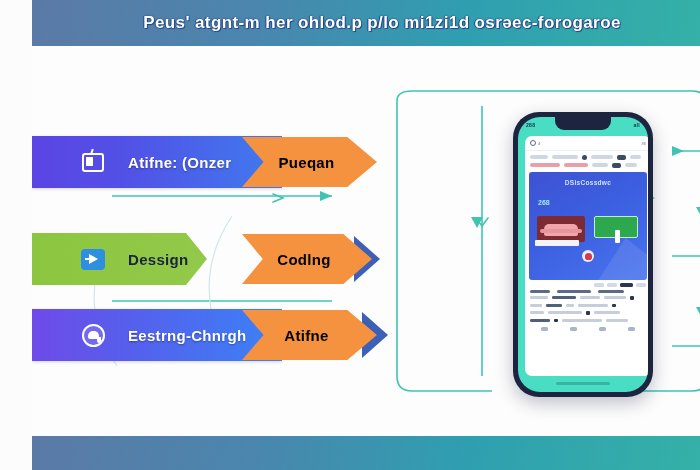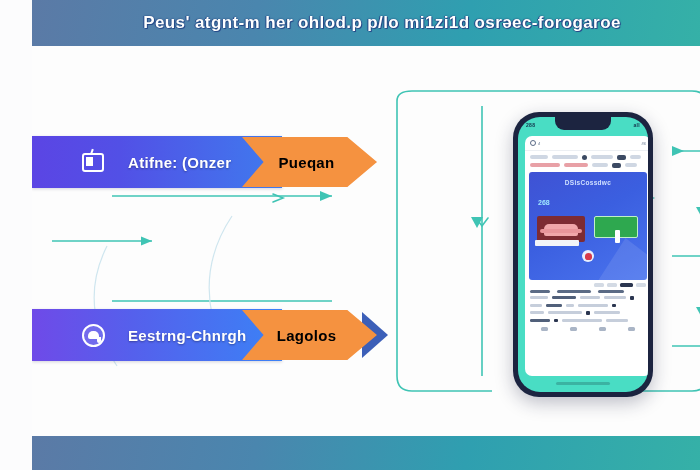--- a/index.html
+++ b/index.html
@@ -287,31 +287,43 @@
         <span class="bar-icon">
             <span class="icon-box"></span>
           </span>
         <span class="bar-label">Atifne: (Onzer</span>
       </div>
       <div class="chev chev-1">
         <span class="chev-label">Pueqan</span>
       </div>
     </div>
 
+    <div class="row row-2">
+      <div class="wedge" style="left:322px; top:3px;"></div>
+      <div class="bar bar-2">
+        <span class="bar-icon">
+            <span class="icon-blue"></span>
+          </span>
+        <span class="bar-label bar-label-dark">Dessign</span>
+      </div>
+      <div class="chev chev-2">
+        <span class="chev-label">Codlng</span>
+      </div>
+    </div>
 
     <div class="row row-3">
       <div class="wedge" style="left:330px; top:3px;"></div>
       <div class="bar bar-3">
         <span class="bar-icon">
             <span class="icon-round"></span>
           </span>
         <span class="bar-label">Eestrng-Chnrgh</span>
       </div>
       <div class="chev chev-3">
-        <span class="chev-label">Lagolos</span>
+        <span class="chev-label">Atifne</span>
       </div>
     </div>
   </div>
 
   <div class="phone">
     <div class="phone-screen">
       <div class="notch"></div>
       <div class="status">
         <span>288</span>
         <span>all</span>

